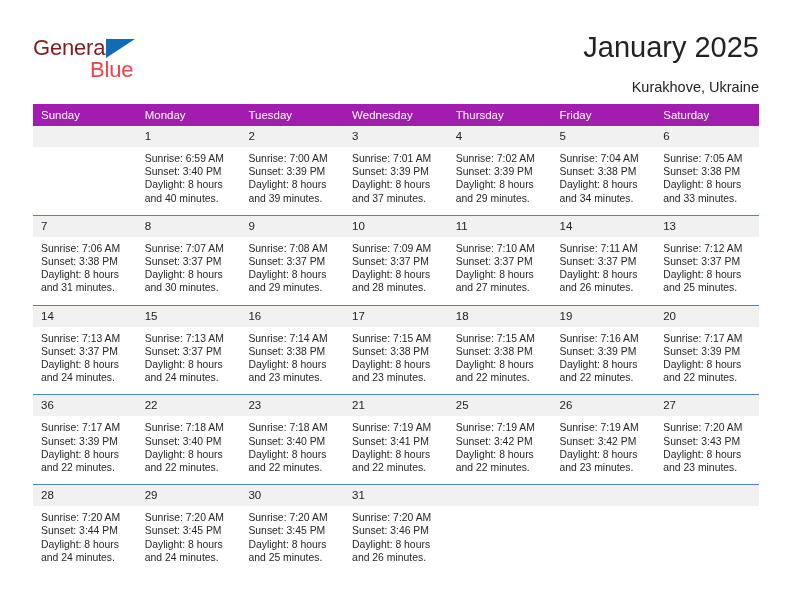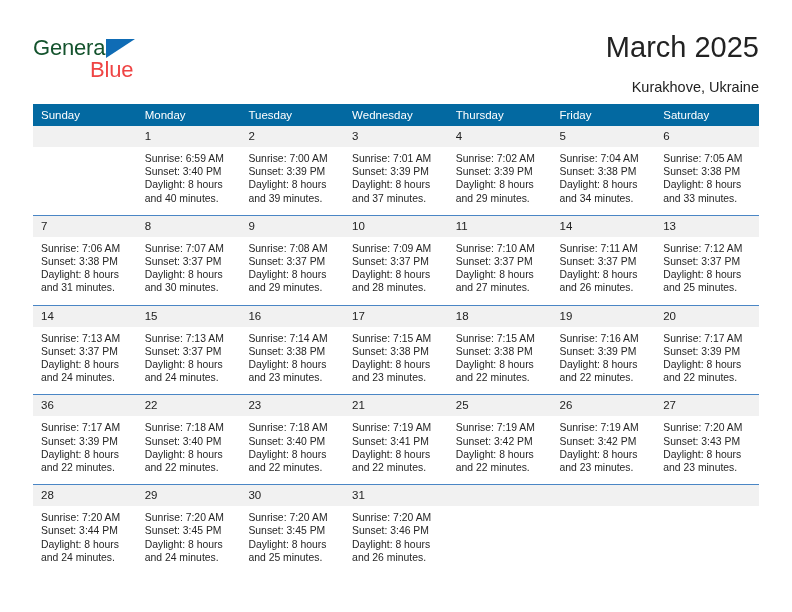--- a/index.html
+++ b/index.html
@@ -37,21 +37,21 @@
     top: 36px;
     width: 130px;
     height: 50px;
   }
   .logo-general {
     position: absolute;
     left: 0;
     top: 0;
     font-size: 22px;
     letter-spacing: -0.2px;
-    color: #14532d;
+    color: #7f1d1d;
     line-height: 24px;
     white-space: nowrap;
   }
   .logo-tri {
     position: absolute;
     left: 73px;
     top: 3px;
     width: 0;
     height: 0;
     border-left: 29px solid #0f6cb5;
@@ -93,21 +93,21 @@
   .calendar {
     position: absolute;
     left: 33px;
     top: 104px;
     width: 726px;
     border-collapse: collapse;
     table-layout: fixed;
   }
 
   .calendar th {
-    background: #0369a1;
+    background: #a21caf;
     color: #ffffff;
     font-size: 11.5px;
     font-weight: normal;
     text-align: left;
     padding: 5px 0 5px 8px;
     height: 11px;
     border: none;
   }
 
   .calendar td {
@@ -156,21 +156,21 @@
 
   <div class="top">
 
     <div class="logo">
       <span class="logo-general">General</span>
       <span class="logo-tri"></span>
       <span class="logo-blue">Blue</span>
     </div>
 
     <div class="title-block">
-      <div class="cal-title">March 2025</div>
+      <div class="cal-title">January 2025</div>
       <div class="cal-subtitle">Kurakhove, Ukraine</div>
     </div>
 
   </div>
 
   <table class="calendar">
     <thead>
       <tr id="head-row">
           <th>Sunday</th>
           <th>Monday</th>

